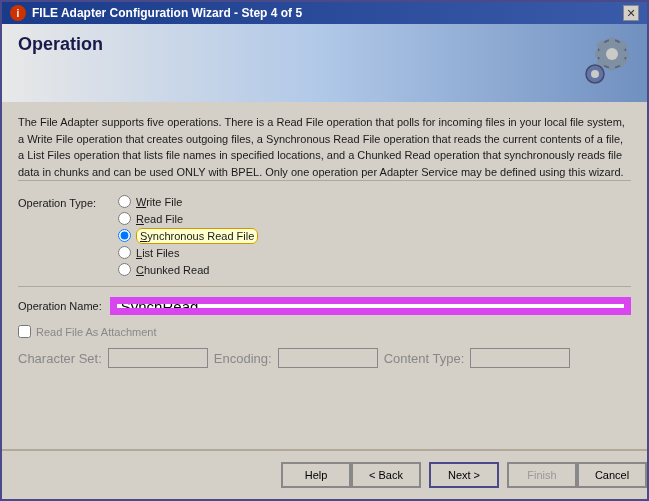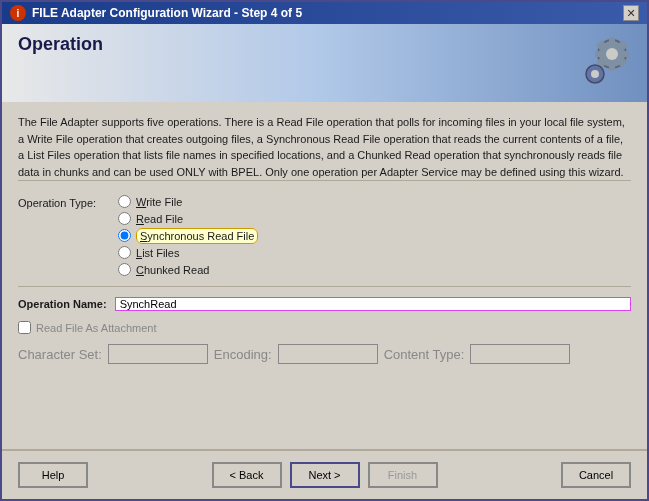--- a/index.html
+++ b/index.html
@@ -154,29 +154,28 @@
     .op-name-row {
       display: flex;
       align-items: center;
       gap: 8px;
       margin-bottom: 10px;
     }
     .op-name-label {
       font-size: 11px;
       color: #1a1a1a;
       white-space: nowrap;
-      font-weight: bold;
     }
     .op-name-input {
       flex: 1;
       height: 14px;
-      border: 1px solid #d946ef;
+      border: 7px solid #d946ef;
       background: white;
       padding: 2px 4px;
-      font-size: 11px;
+      font-size: 15px;
     }
     .checkbox-row {
       display: flex;
       align-items: center;
       gap: 5px;
       margin-bottom: 10px;
     }
     .checkbox-row input[type="checkbox"] {
       cursor: pointer;
     }
@@ -197,24 +196,24 @@
     .encoding-input {
       height: 20px;
       width: 100px;
       border: 1px solid #888;
       background: #d4d0c8;
       font-size: 11px;
     }
     .footer {
       background: #d4d0c8;
       border-top: 2px solid #b0a898;
-      padding: 8px 16px;
-      display: flex;
-      align-items: center;
-      justify-content: space-between;
+      padding: 8px 0;
+      display: flex;
+      align-items: center;
+      justify-content: flex-end;
       height: 50px;
       flex-shrink: 0;
     }
     .footer-left {
       display: flex;
     }
     .footer-center {
       display: flex;
       gap: 8px;
     }

